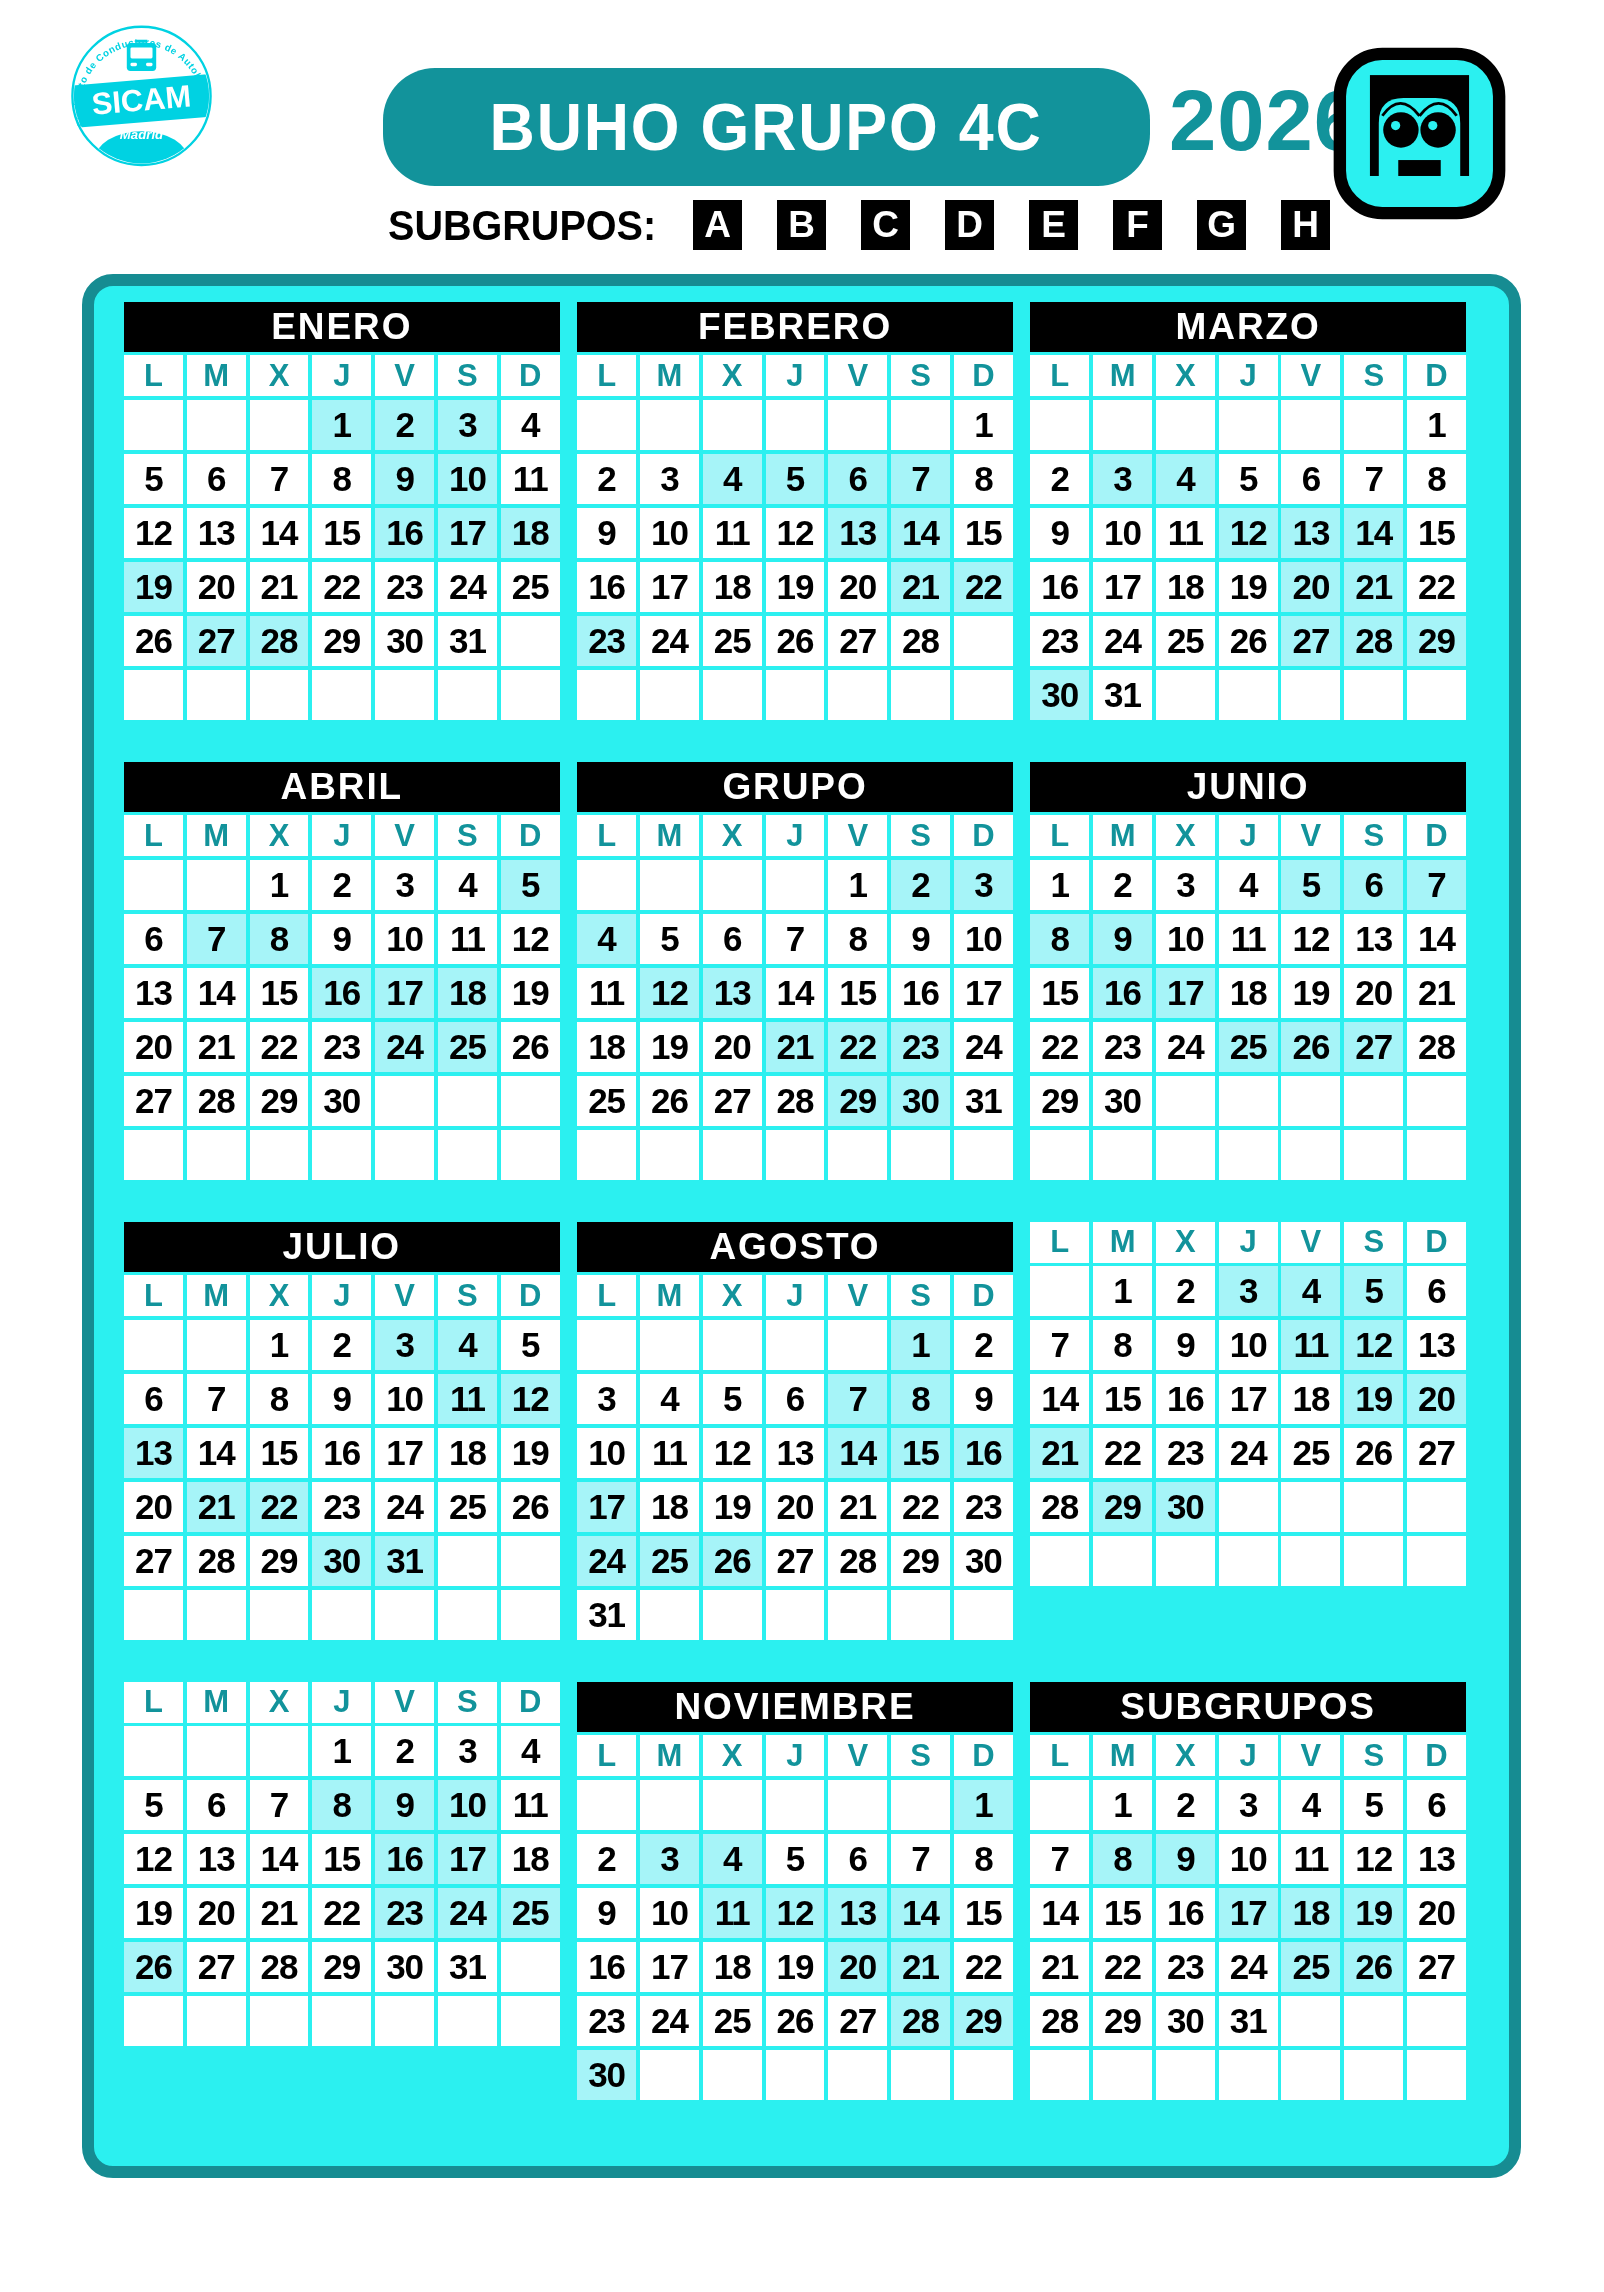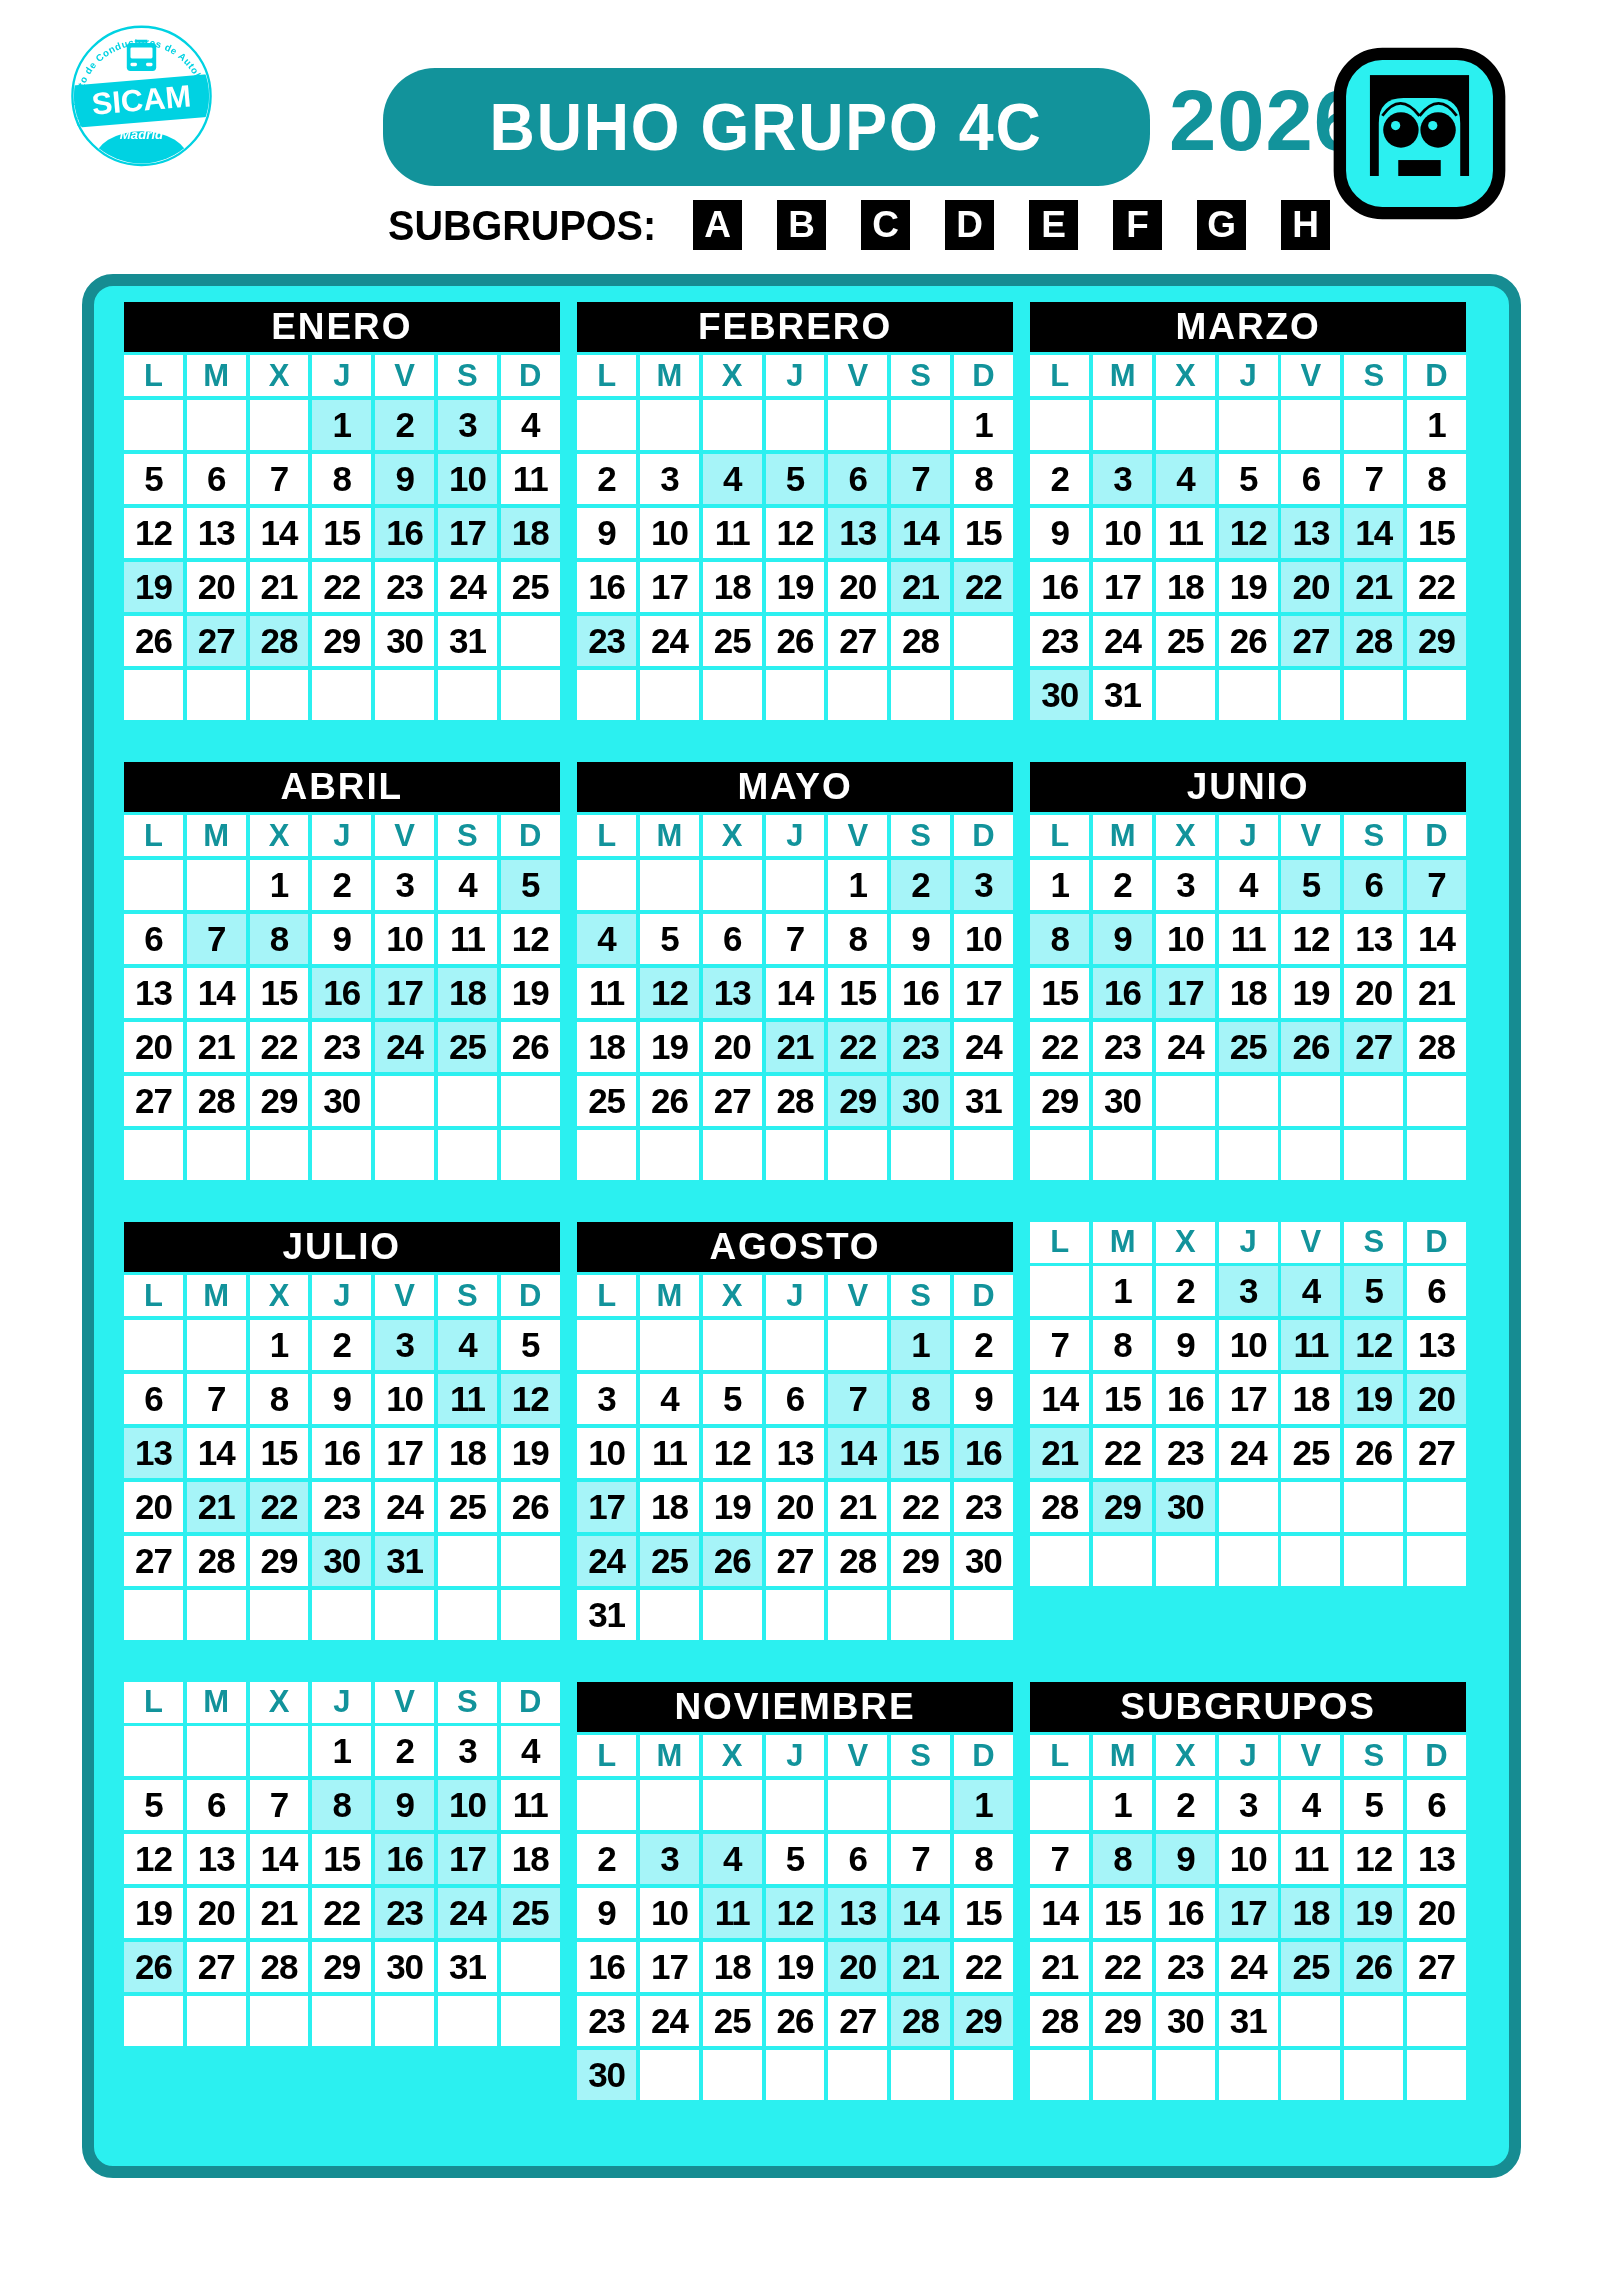--- a/index.html
+++ b/index.html
@@ -354,21 +354,21 @@
         <div class="cell day empty"></div>
         <div class="cell day empty"></div>
         <div class="cell day empty"></div>
         <div class="cell day empty"></div>
         <div class="cell day empty"></div>
         <div class="cell day empty"></div>
         <div class="cell day empty"></div>
       </div>
     </div>
     <div class="month">
-      <div class="month-header">MAYO</div>
+      <div class="month-header">GRUPO</div>
       <div class="mgrid">
         <div class="cell wd">L</div>
         <div class="cell wd">M</div>
         <div class="cell wd">X</div>
         <div class="cell wd">J</div>
         <div class="cell wd">V</div>
         <div class="cell wd">S</div>
         <div class="cell wd">D</div>
         <div class="cell day empty"></div>
         <div class="cell day empty"></div>

